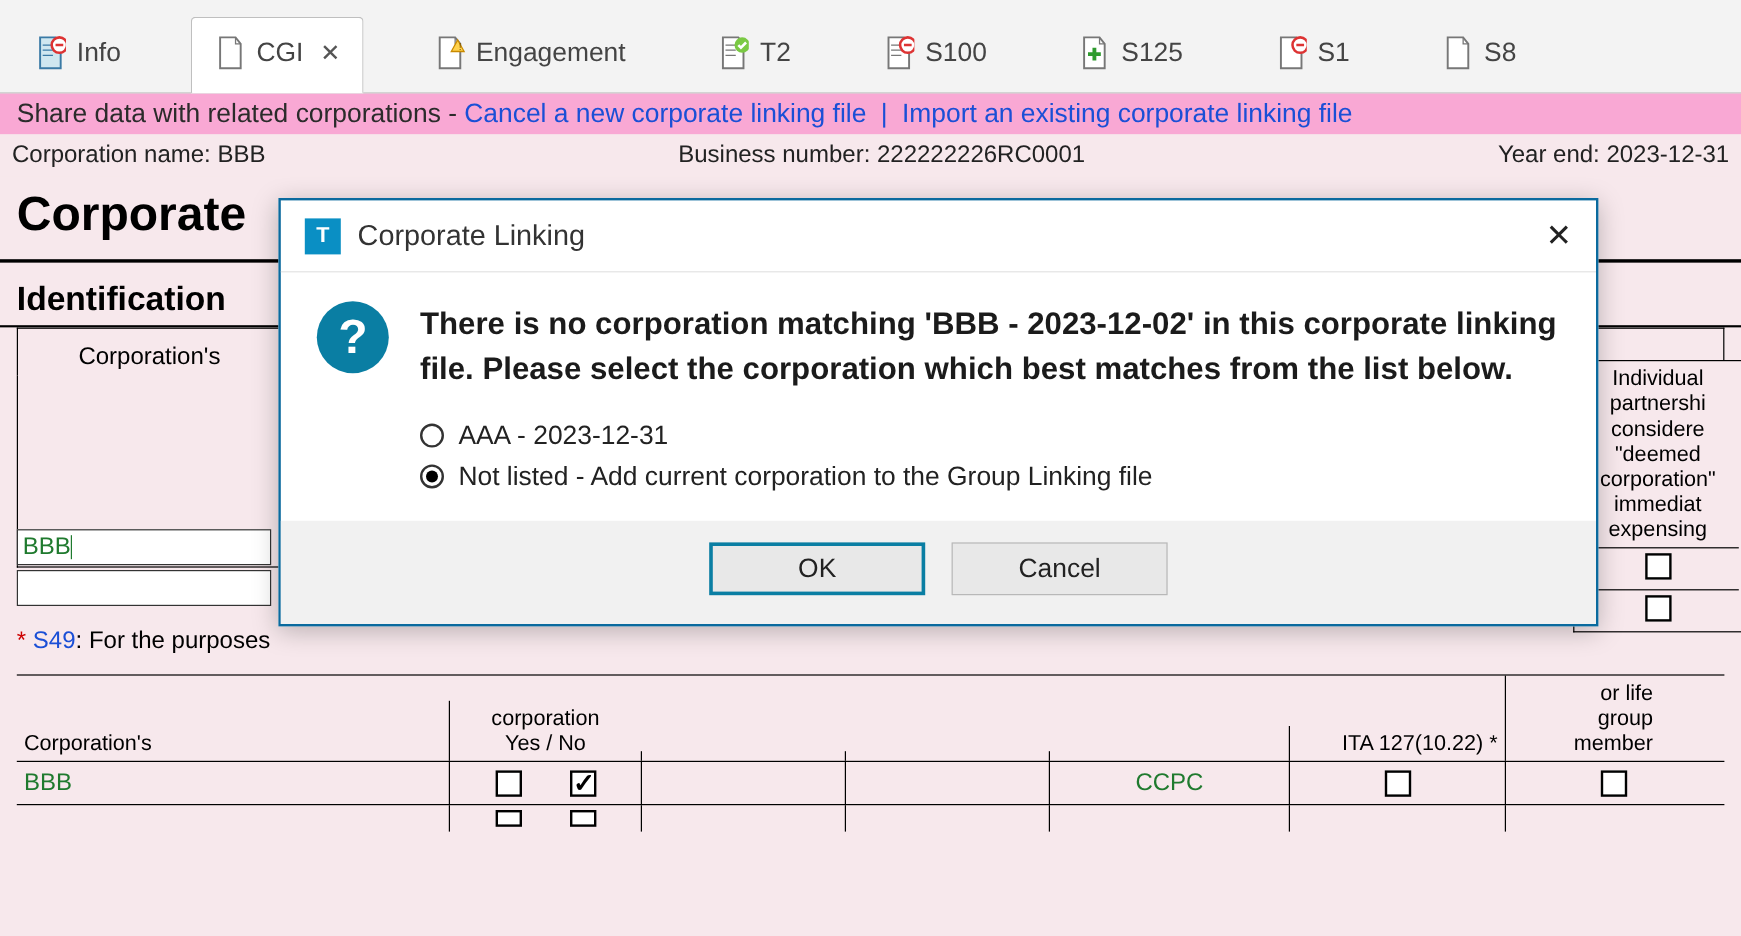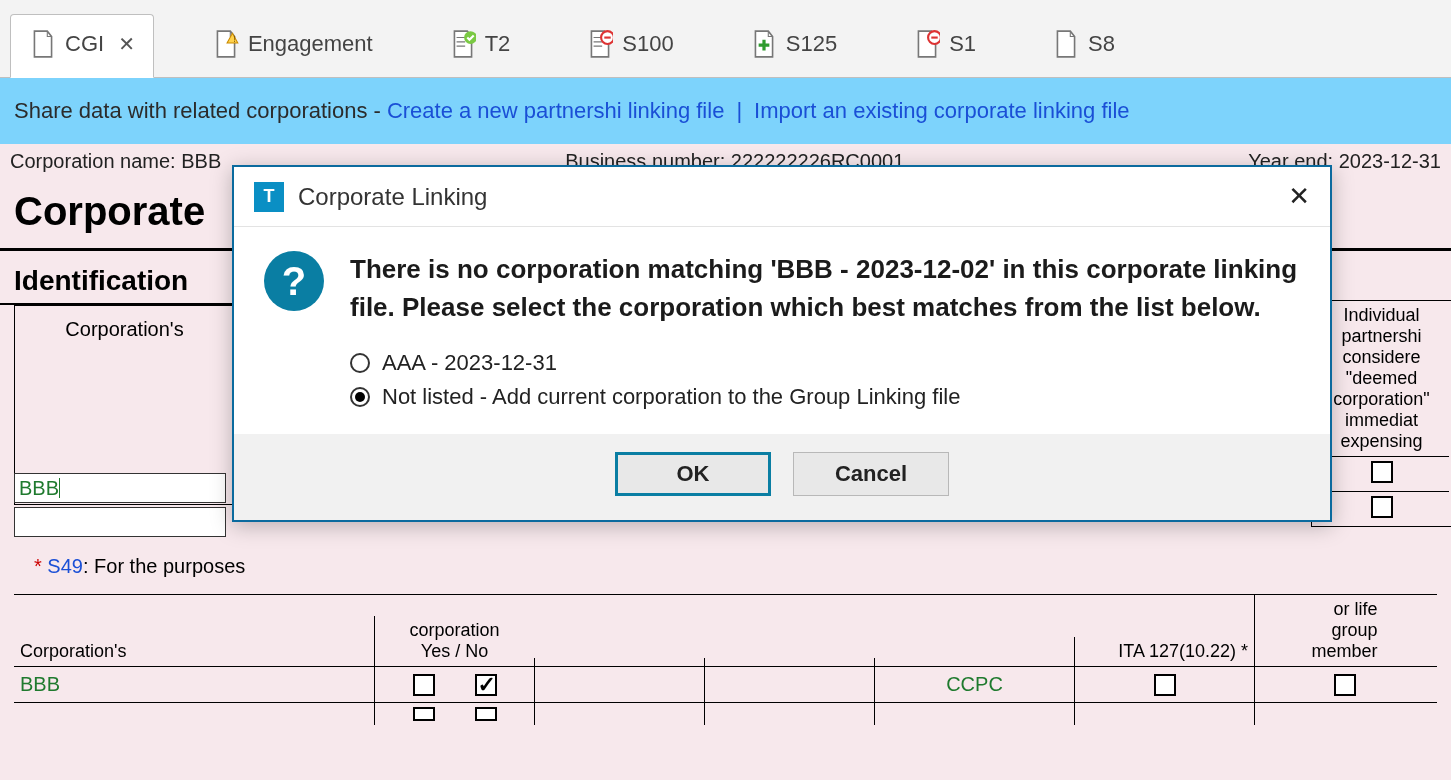--- a/index.html
+++ b/index.html
@@ -38,22 +38,22 @@
     border: 1px solid #bfbfbf;
     border-bottom: 1px solid #fff;
     border-radius: 4px 4px 0 0;
     margin-bottom: -1px;
   }
   .tab .icon { width: 28px; height: 30px; display:inline-flex; align-items:center; justify-content:center; }
   .tab-close { margin-left: 6px; font-size:20px; color:#555; }
 
   
   .share-bar {
-    background: #7dd3fc;
-    padding: 20px 14px;
+    background: #f9a8d4;
+    padding: 4px 14px;
     font-size: 22px;
     color: #2b2b2b;
     display:flex;
     align-items:center;
     gap:6px;
     flex-wrap:wrap;
   }
   .share-bar a { color:#1a4fd6; text-decoration:none; }
   .share-bar .sep { color:#1a4fd6; padding:0 6px; }
 
@@ -109,21 +109,20 @@
     color:#1f7a2e;
     padding:2px 4px;
     background:#fff;
     margin-top:4px;
     display:flex;
     align-items:center;
   }
   .note-line {
     font-size:20px;
     padding: 10px 0 10px 0;
-    margin-left: 20px;
   }
   .note-line .asterisk { color:#c00; }
   .note-line .link { color:#1a4fd6; }
 
   
   .table2 {
     border-top:1px solid #000;
     margin: 0 14px;
   }
   .header-row2 {
@@ -217,37 +216,48 @@
   }
   .radio.selected::after{ content:""; width:10px; height:10px; background:#000; border-radius:50%; display:block;}
   .dlg-buttons {
     background:#f1f1f1;
     padding:18px 0 24px 0;
     display:flex;
     justify-content:center;
     gap:22px;
   }
   .btn {
-    width:156px; height:44px;
+    width:180px; height:44px;
     background:#e8e8e8;
     border:1px solid #b8b8b8;
     font-size:22px;
     color:#222;
     cursor:pointer;
-    display:flex; align-items:center; justify-content:center;font-weight:bold;
+    display:flex; align-items:center; justify-content:center;
   }
   .btn.primary { border:3px solid #0a7ea3; }
 
   
   svg.page { width:26px; height:30px; }
 </style>
 </head>
 <body>
 
 <div class="tab-strip">
+  <div class="tab">
+    <span class="icon">
+      <svg class="page" viewBox="0 0 24 28">
+          <path d="M4 2h12l4 5v19H4z" fill="#cfe7f0" stroke="#3a7aa5" stroke-width="1.5"></path>
+          <path d="M6 8h8M6 12h8M6 16h8" stroke="#3a7aa5"></path>
+          <circle cx="19" cy="8" r="6" fill="#fff" stroke="#d33" stroke-width="2"></circle>
+          <path d="M16 8h6" stroke="#d33" stroke-width="2"></path>
+        </svg>
+    </span>
+    <span>Info</span>
+  </div>
 
   <div class="tab active">
     <span class="icon">
       <svg class="page" viewBox="0 0 24 28">
           <path d="M4 2h12l4 5v19H4z" fill="#fff" stroke="#777" stroke-width="1.5"></path>
           <path d="M16 2v5h4" fill="none" stroke="#777"></path>
         </svg>
     </span>
     <span>CGI</span>
     <span class="tab-close">✕</span>
@@ -318,21 +328,21 @@
           <path d="M4 2h12l4 5v19H4z" fill="#fff" stroke="#777" stroke-width="1.5"></path>
           <path d="M16 2v5h4" fill="none" stroke="#777"></path>
         </svg>
     </span>
     <span>S8</span>
   </div>
 </div>
 
 <div class="share-bar">
   <span>Share data with related corporations - </span>
-  <a href="#">Create a new partnershi linking file</a>
+  <a href="#">Cancel a new corporate linking file</a>
   <span class="sep">|</span>
   <a href="#">Import an existing corporate linking file</a>
 </div>
 
 <div class="info-row">
   <span>Corporation name: BBB</span>
   <span>Business number: 222222226RC0001</span>
   <span>Year end: 2023-12-31</span>
 </div>
 

